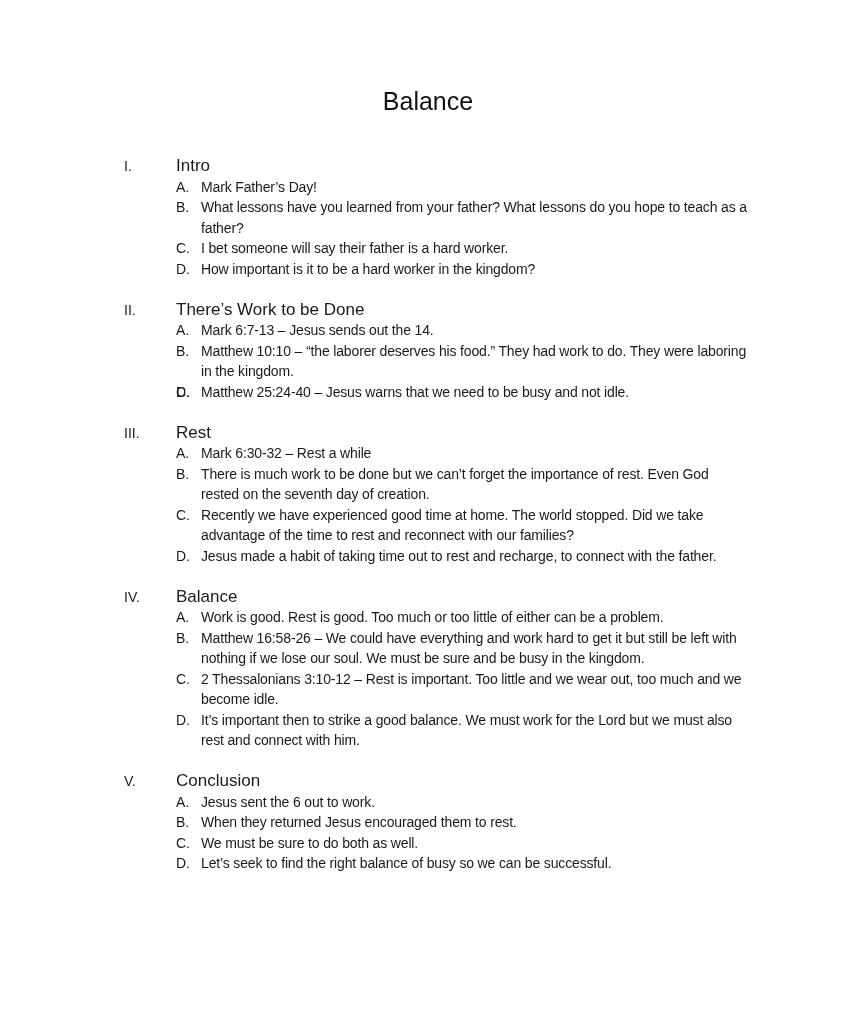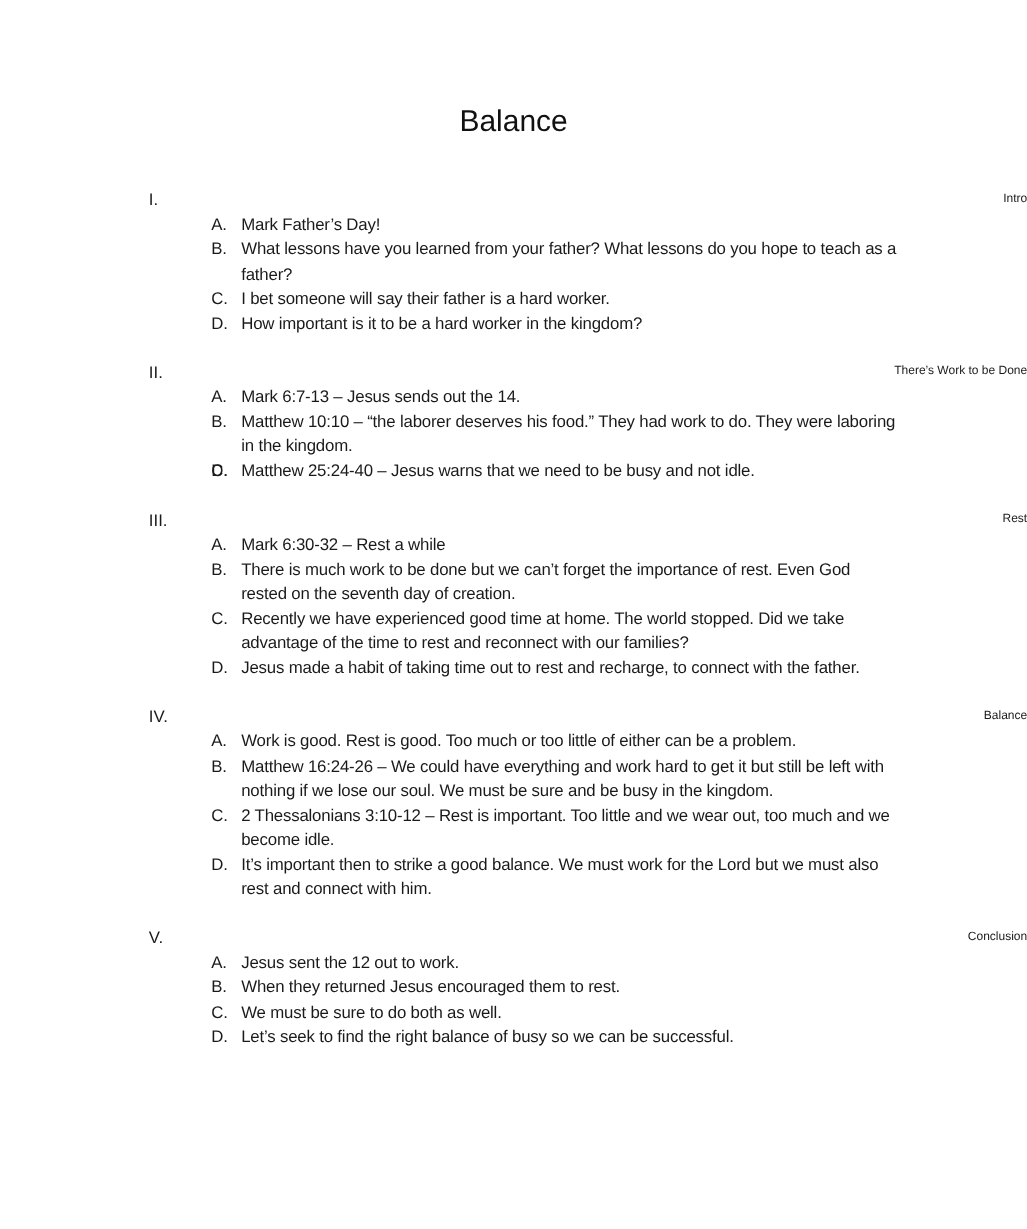--- a/index.html
+++ b/index.html
@@ -10,21 +10,21 @@
   .title {
     position: absolute; top: 84px; left: 0; width: 856px; text-align: center;
     font-size: 25px; line-height: 34px; color: #111;
   }
   .outline { position: absolute; top: 156px; left: 0; width: 856px; }
   .section { position: relative; margin-bottom: 20.5px; }
   .roman {
     position: absolute; left: 124px; top: 0; font-size: 14px; line-height: 20.5px;
   }
   .heading {
-    margin-left: 176px; font-size: 10px; line-height: 20.5px; text-align: right;
+    margin-left: 176px; font-size: 17px; line-height: 20.5px;
   }
   .items { margin: 0; padding: 0; list-style: none; }
   .item {
     position: relative; margin-left: 201px; width: 548px;
     font-size: 14px; line-height: 20.5px; letter-spacing: -0.15px;
   }
   .letter { position: absolute; left: -25px; top: 0; }
 </style>
 </head>
 <body>
@@ -64,30 +64,30 @@
       <li class="item"><span class="letter">C.</span><span>Recently we have experienced good time at home. The world stopped. Did we take advantage of the time to rest and reconnect with our families?</span></li>
       <li class="item"><span class="letter">D.</span><span>Jesus made a habit of taking time out to rest and recharge, to connect with the father.</span></li>
     </ul>
   </div>
 
   <div class="section">
     <span class="roman">IV.</span>
     <div class="heading">Balance</div>
     <ul class="items">
       <li class="item"><span class="letter">A.</span><span>Work is good. Rest is good. Too much or too little of either can be a problem.</span></li>
-      <li class="item"><span class="letter">B.</span><span>Matthew 16:24-26 – We could have everything and work hard to get it but still be left with nothing if we lose our soul. We must be sure and be busy in the kingdom.</span></li>
+      <li class="item"><span class="letter">B.</span><span>Matthew 16:58-26 – We could have everything and work hard to get it but still be left with nothing if we lose our soul. We must be sure and be busy in the kingdom.</span></li>
       <li class="item"><span class="letter">C.</span><span>2 Thessalonians 3:10-12 – Rest is important. Too little and we wear out, too much and we become idle.</span></li>
       <li class="item"><span class="letter">D.</span><span>It’s important then to strike a good balance. We must work for the Lord but we must also rest and connect with him.</span></li>
     </ul>
   </div>
 
   <div class="section">
     <span class="roman">V.</span>
     <div class="heading">Conclusion</div>
     <ul class="items">
-      <li class="item"><span class="letter">A.</span><span>Jesus sent the 12 out to work.</span></li>
+      <li class="item"><span class="letter">A.</span><span>Jesus sent the 6 out to work.</span></li>
       <li class="item"><span class="letter">B.</span><span>When they returned Jesus encouraged them to rest.</span></li>
       <li class="item"><span class="letter">C.</span><span>We must be sure to do both as well.</span></li>
       <li class="item"><span class="letter">D.</span><span>Let’s seek to find the right balance of busy so we can be successful.</span></li>
     </ul>
   </div>
 
 </div>
 
 </body></html>

